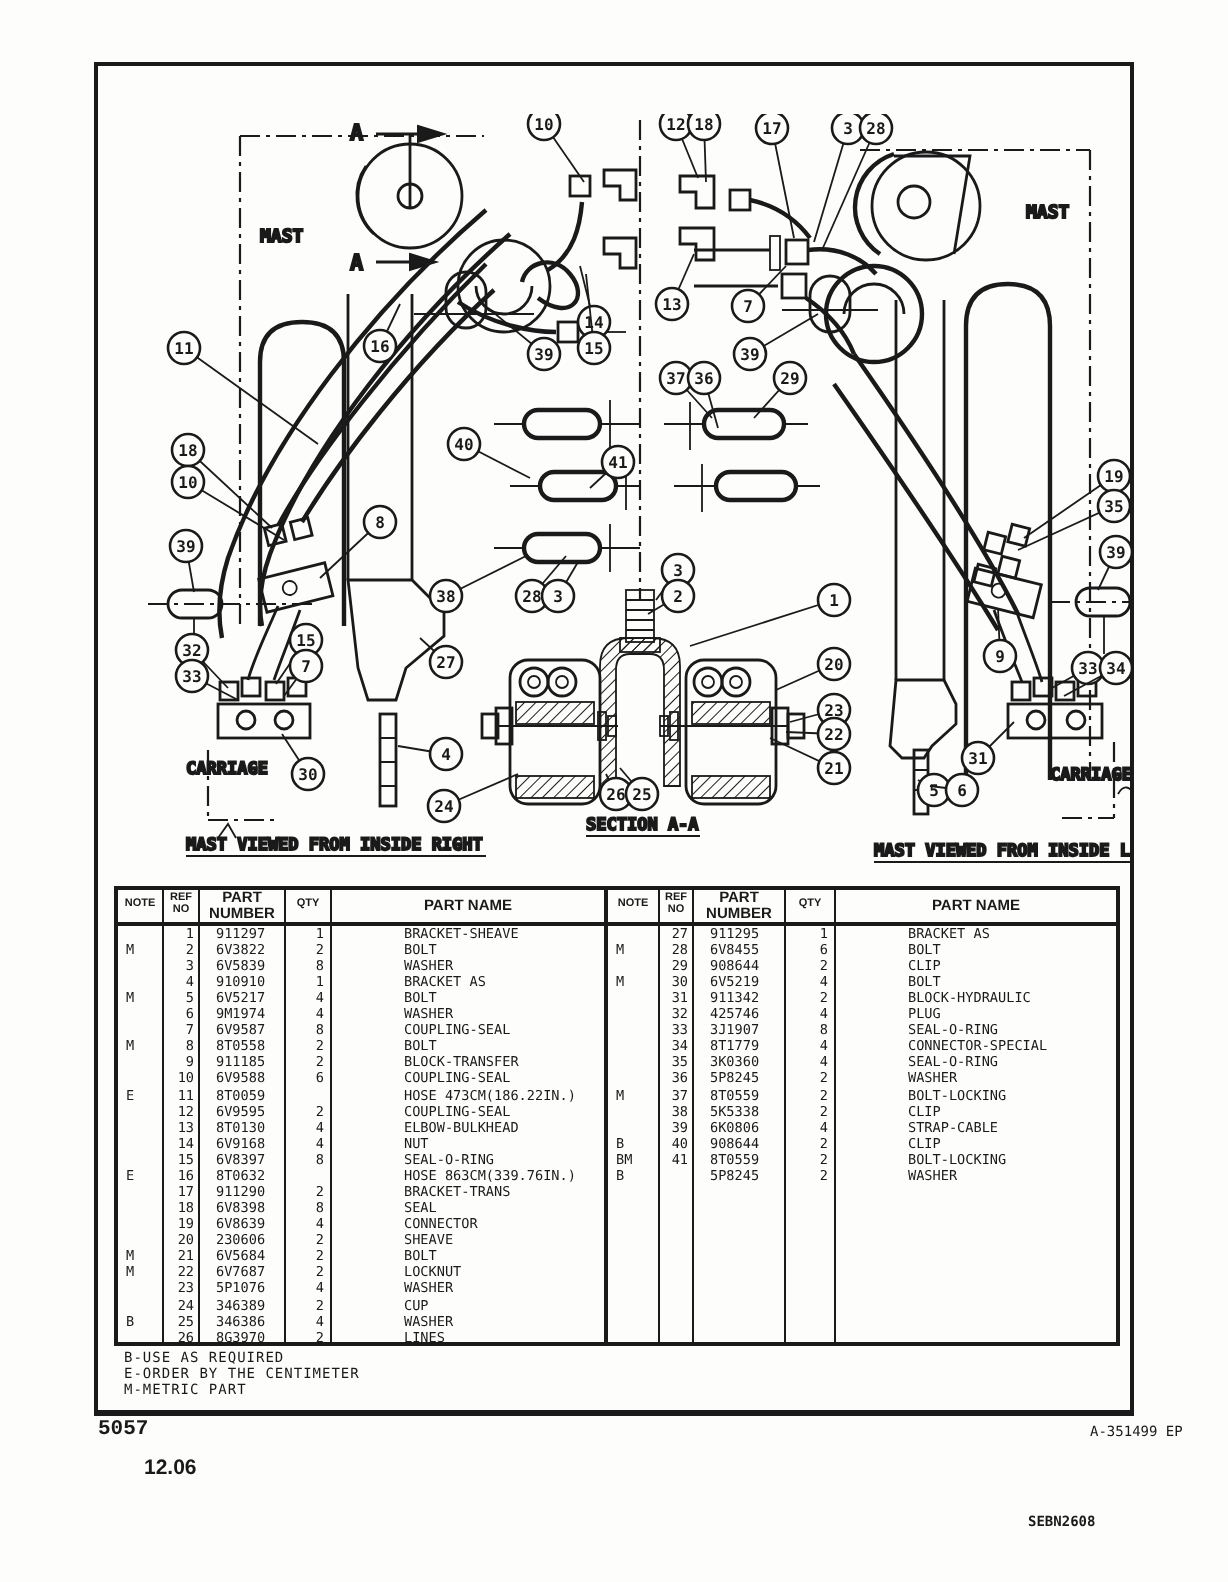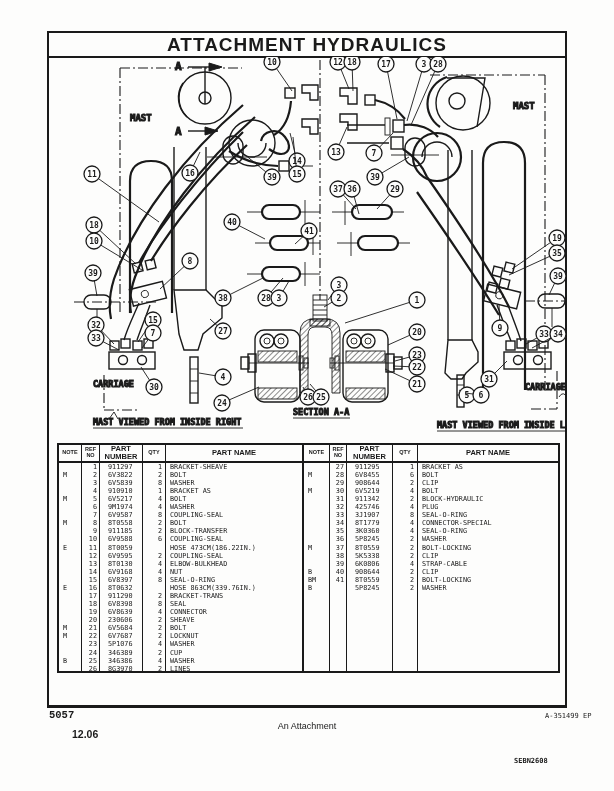--- a/index.html
+++ b/index.html
@@ -25,42 +25,39 @@
   .h-small{font-size:5.5px;}
   .h-big{font-size:7.5px;}
   .tbody{flex:1;display:flex;flex-direction:column;}
   .trow{display:grid;height:8.08px;font-size:6.8px;line-height:8.08px;flex:0 0 8.08px;}
   .trow div{border-right:1px solid #1a1a1a;overflow:hidden;white-space:nowrap;}
   .trow div:last-child{border-right:none;}
   .c-note{padding-left:4px;}
   .c-ref{text-align:right;padding-right:2px;}
   .c-part{padding-left:8px;}
   .c-qty{text-align:right;padding-right:3px;}
-  .c-name{padding-left:4px;}
+  .c-name{padding-left:4px;margin-left:32px;}
   
   .notes{position:absolute;left:62px;top:675px;font-size:7px;line-height:8.2px;letter-spacing:0.5px;}
   .refcode{position:absolute;left:505px;top:712px;font-size:7px;margin-left:40px;}
   .docnum{position:absolute;left:49px;top:709px;font-family:Liberation Mono, monospace;font-weight:bold;font-size:10.5px;}
   .parttitle{position:absolute;left:47px;top:709px;width:520px;text-align:center;
              font-family:"Liberation Sans",sans-serif;font-weight:bold;font-size:10.5px;}
   .subtitle{position:absolute;left:47px;top:721px;width:520px;text-align:center;
             font-family:"Liberation Sans",sans-serif;font-size:9px;}
   .pagenum{position:absolute;left:72px;top:728px;font-family:"Liberation Sans",sans-serif;font-weight:bold;font-size:10.5px;}
   .doccode{position:absolute;left:514px;top:757px;font-size:7px;font-weight:bold;}
 </style>
 </head>
 <body>
 
 <div class="page">
 
   <div class="mainbox"></div>
 
-  <div class="titleband">
-    <span>ATTACHMENT HYDRAULICS</span>
-  </div>
 
   <svg id="diagram-svg" style="position:absolute;left:47px;top:57px;" width="520" height="386" viewBox="0 0 520 386" fill="none" stroke="#1a1a1a">
     <defs>
       <pattern id="hatch" width="4" height="4" patternUnits="userSpaceOnUse" patternTransform="rotate(45)">
         <line x1="0" y1="0" x2="0" y2="4" stroke="#1a1a1a" stroke-width="1"></line>
       </pattern>
     </defs>
     <style>
       .t{stroke-width:2.2;} .m{stroke-width:1.4;} .n{stroke-width:0.9;}
       .dd{stroke-width:1.1;stroke-dasharray:10 3 2 3;}
@@ -952,18 +949,22 @@
             <div class="c-note"></div>
             <div class="c-ref"></div>
             <div class="c-part"></div>
             <div class="c-qty"></div>
             <div class="c-name"></div>
           </div>
         </div>
     </div>
   </div>
 
+  <div class="notes">
+    <div>B-USE AS REQUIRED</div>
+    <div>E-ORDER BY THE CENTIMETER</div>
+    <div>M-METRIC PART</div>
+  </div>
   <div class="refcode">A-351499 EP</div>
   <div class="docnum">5057</div>
-  <div class="subtitle">An Attachment</div>
   <div class="pagenum">12.06</div>
   <div class="doccode">SEBN2608</div>
 </div>
 
 </body></html>

